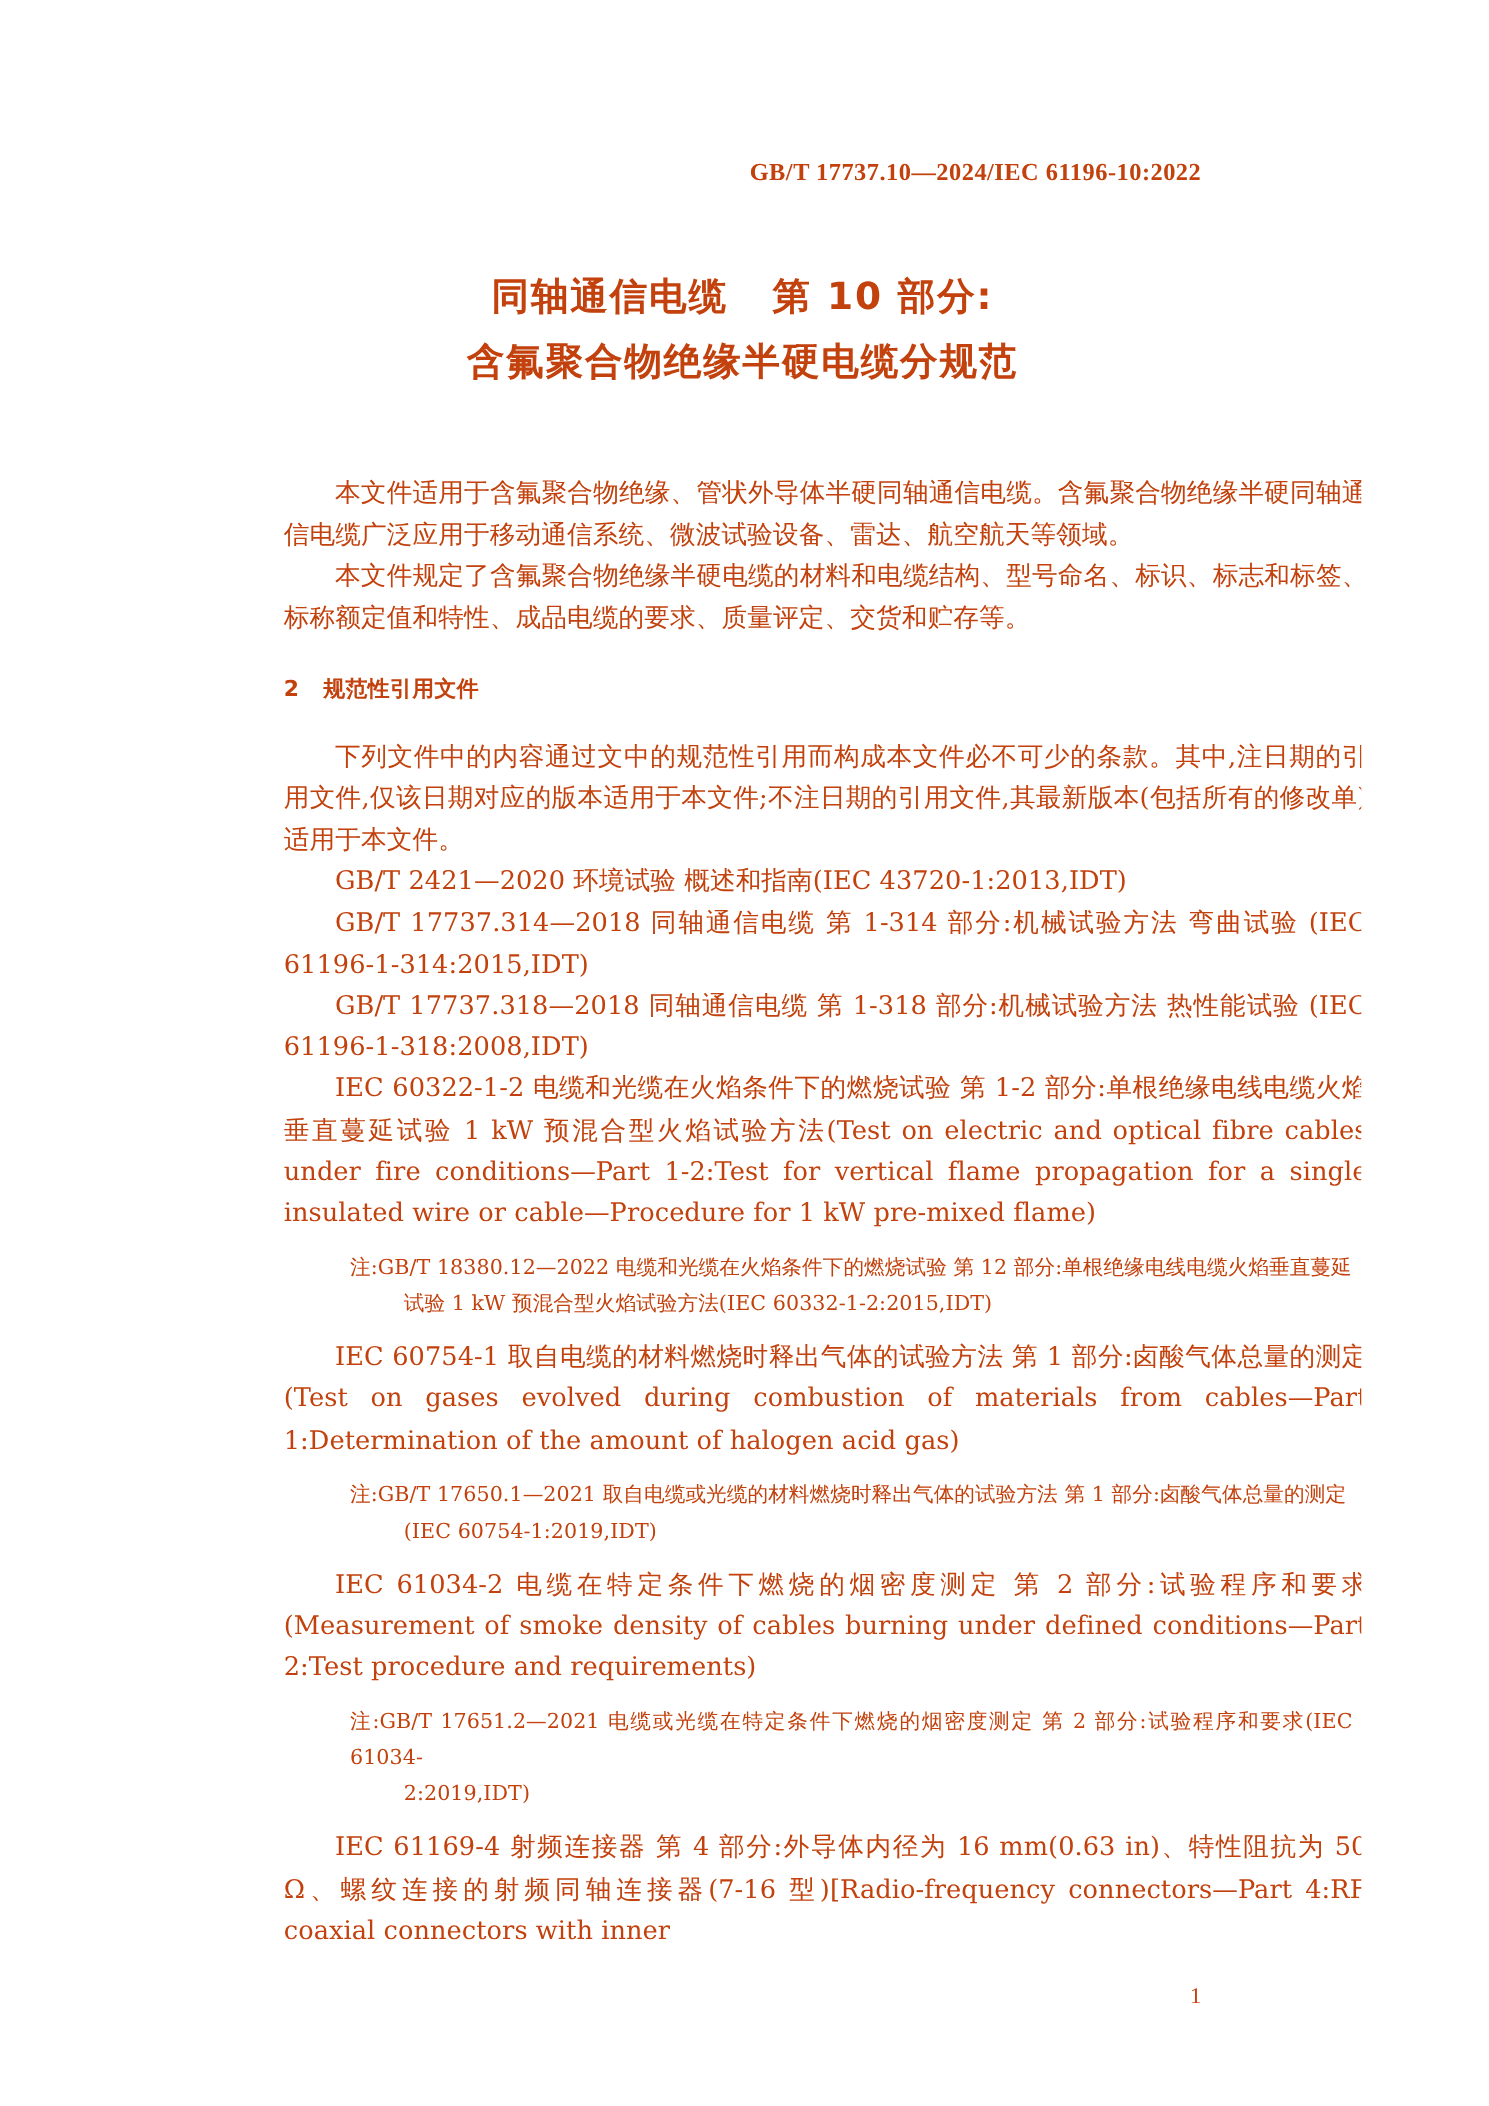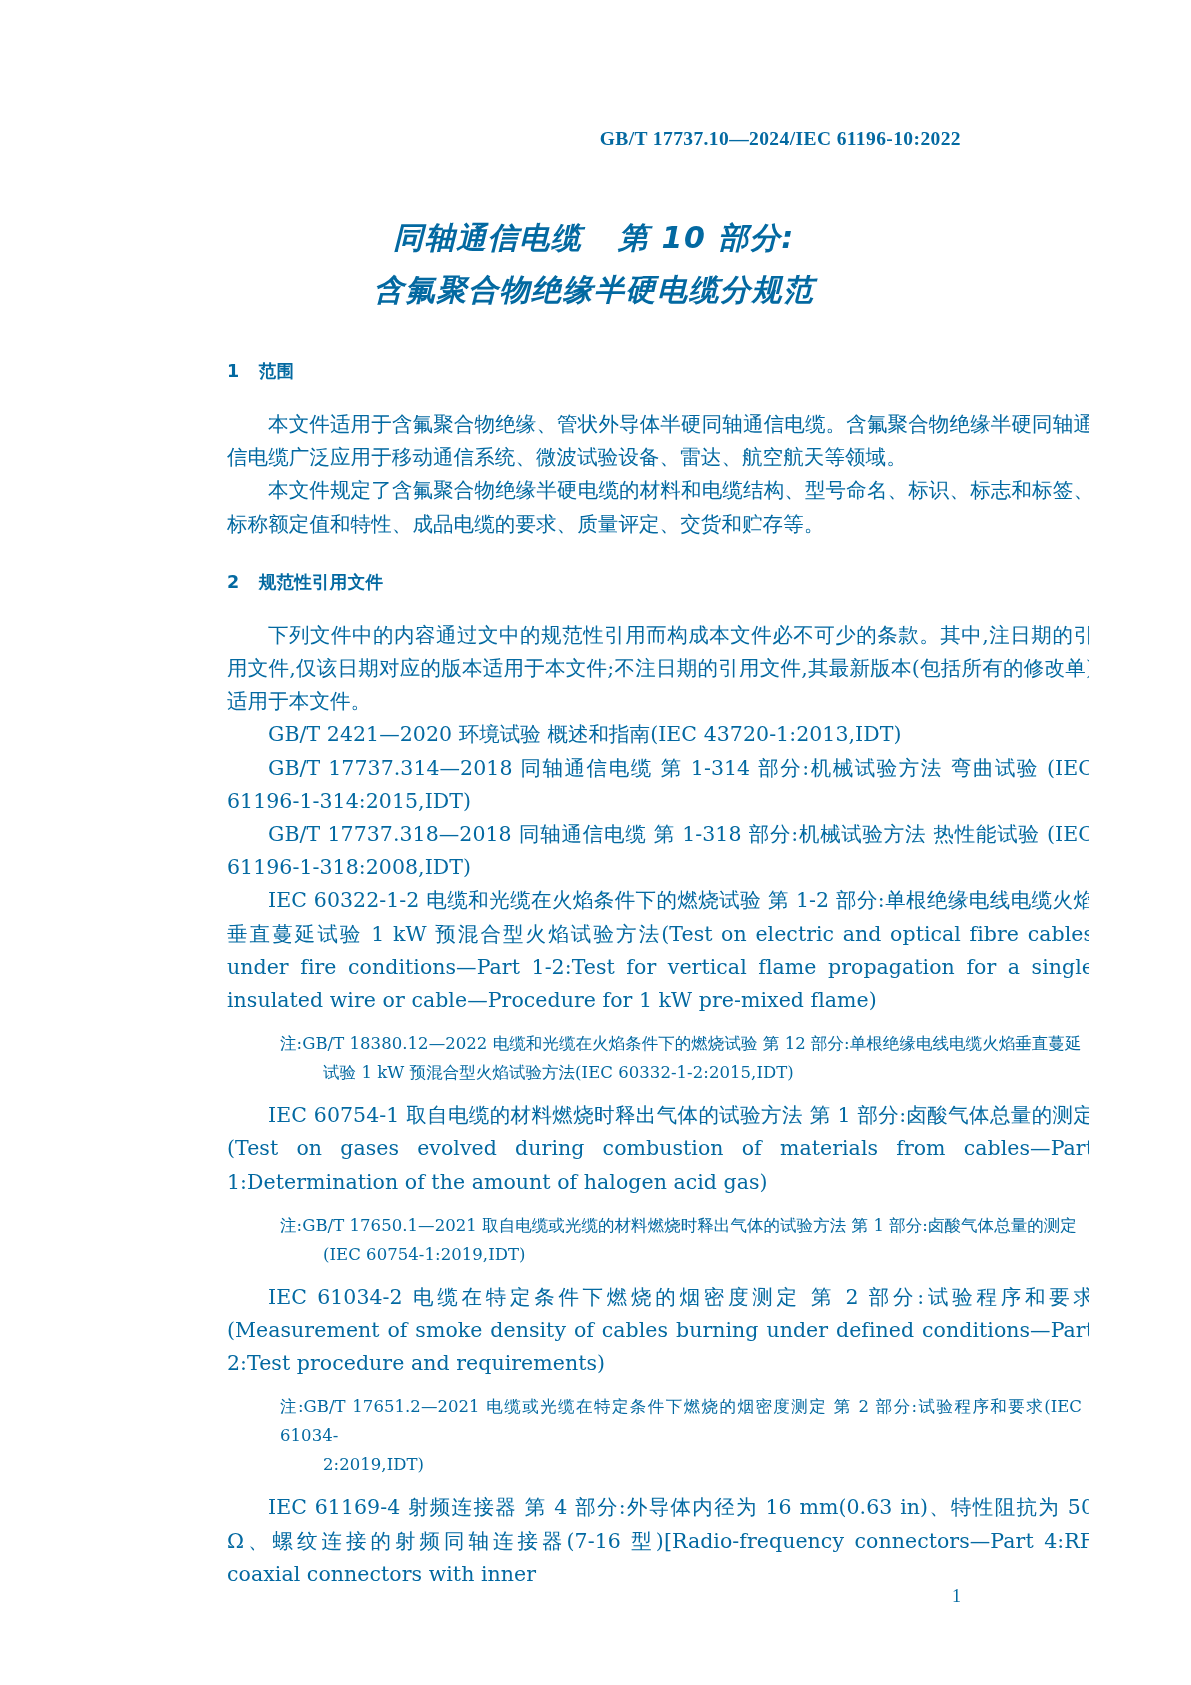--- a/index.html
+++ b/index.html
@@ -6,21 +6,21 @@
     margin: 0;
     padding: 0;
     background: #ffffff;
   }
   .page {
     position: relative;
     width: 987px;
     height: 1685px;
     margin: 0 auto;
     background: #ffffff;
-    color: #0369a1;
+    color: #c2410c;
     font-family: "DejaVu Serif", "Liberation Serif", serif;
     overflow: hidden;
   }
 
   
   .page-header {
     position: absolute;
     top: 128px;
     left: 125px;
     right: 128px;
@@ -37,21 +37,20 @@
     position: absolute;
     top: 212px;
     left: 125px;
     right: 128px;
     text-align: center;
     font-family: "DejaVu Sans", "Liberation Sans", sans-serif;
     font-weight: bold;
     font-size: 30px;
     line-height: 52px;
     letter-spacing: 1.5px;
-    font-style: italic;
   }
   .doc-title .tline { display: block; white-space: pre; }
 
   
   .body-col {
     position: absolute;
     top: 356px;
     left: 125px;
     width: 867px;
   }
@@ -119,21 +118,20 @@
 
   <div class="page-header">GB/T 17737.10—2024/IEC 61196-10:2022</div>
 
   <div class="doc-title">
     <span class="tline">同轴通信电缆   第 10 部分:</span>
     <span class="tline">含氟聚合物绝缘半硬电缆分规范</span>
   </div>
 
   <div class="body-col">
 
-    <h2 class="clause">1   范围</h2>
     <div class="sp-after-h2"></div>
 
     <p class="para">本文件适用于含氟聚合物绝缘、管状外导体半硬同轴通信电缆。含氟聚合物绝缘半硬同轴通信电缆广泛应用于移动通信系统、微波试验设备、雷达、航空航天等领域。</p>
     <p class="para">本文件规定了含氟聚合物绝缘半硬电缆的材料和电缆结构、型号命名、标识、标志和标签、标称额定值和特性、成品电缆的要求、质量评定、交货和贮存等。</p>
 
     <div class="sp-before-h2"></div>
     <h2 class="clause">2   规范性引用文件</h2>
     <div class="sp-after-h2"></div>
 
     <p class="para">下列文件中的内容通过文中的规范性引用而构成本文件必不可少的条款。其中,注日期的引用文件,仅该日期对应的版本适用于本文件;不注日期的引用文件,其最新版本(包括所有的修改单)适用于本文件。</p>

